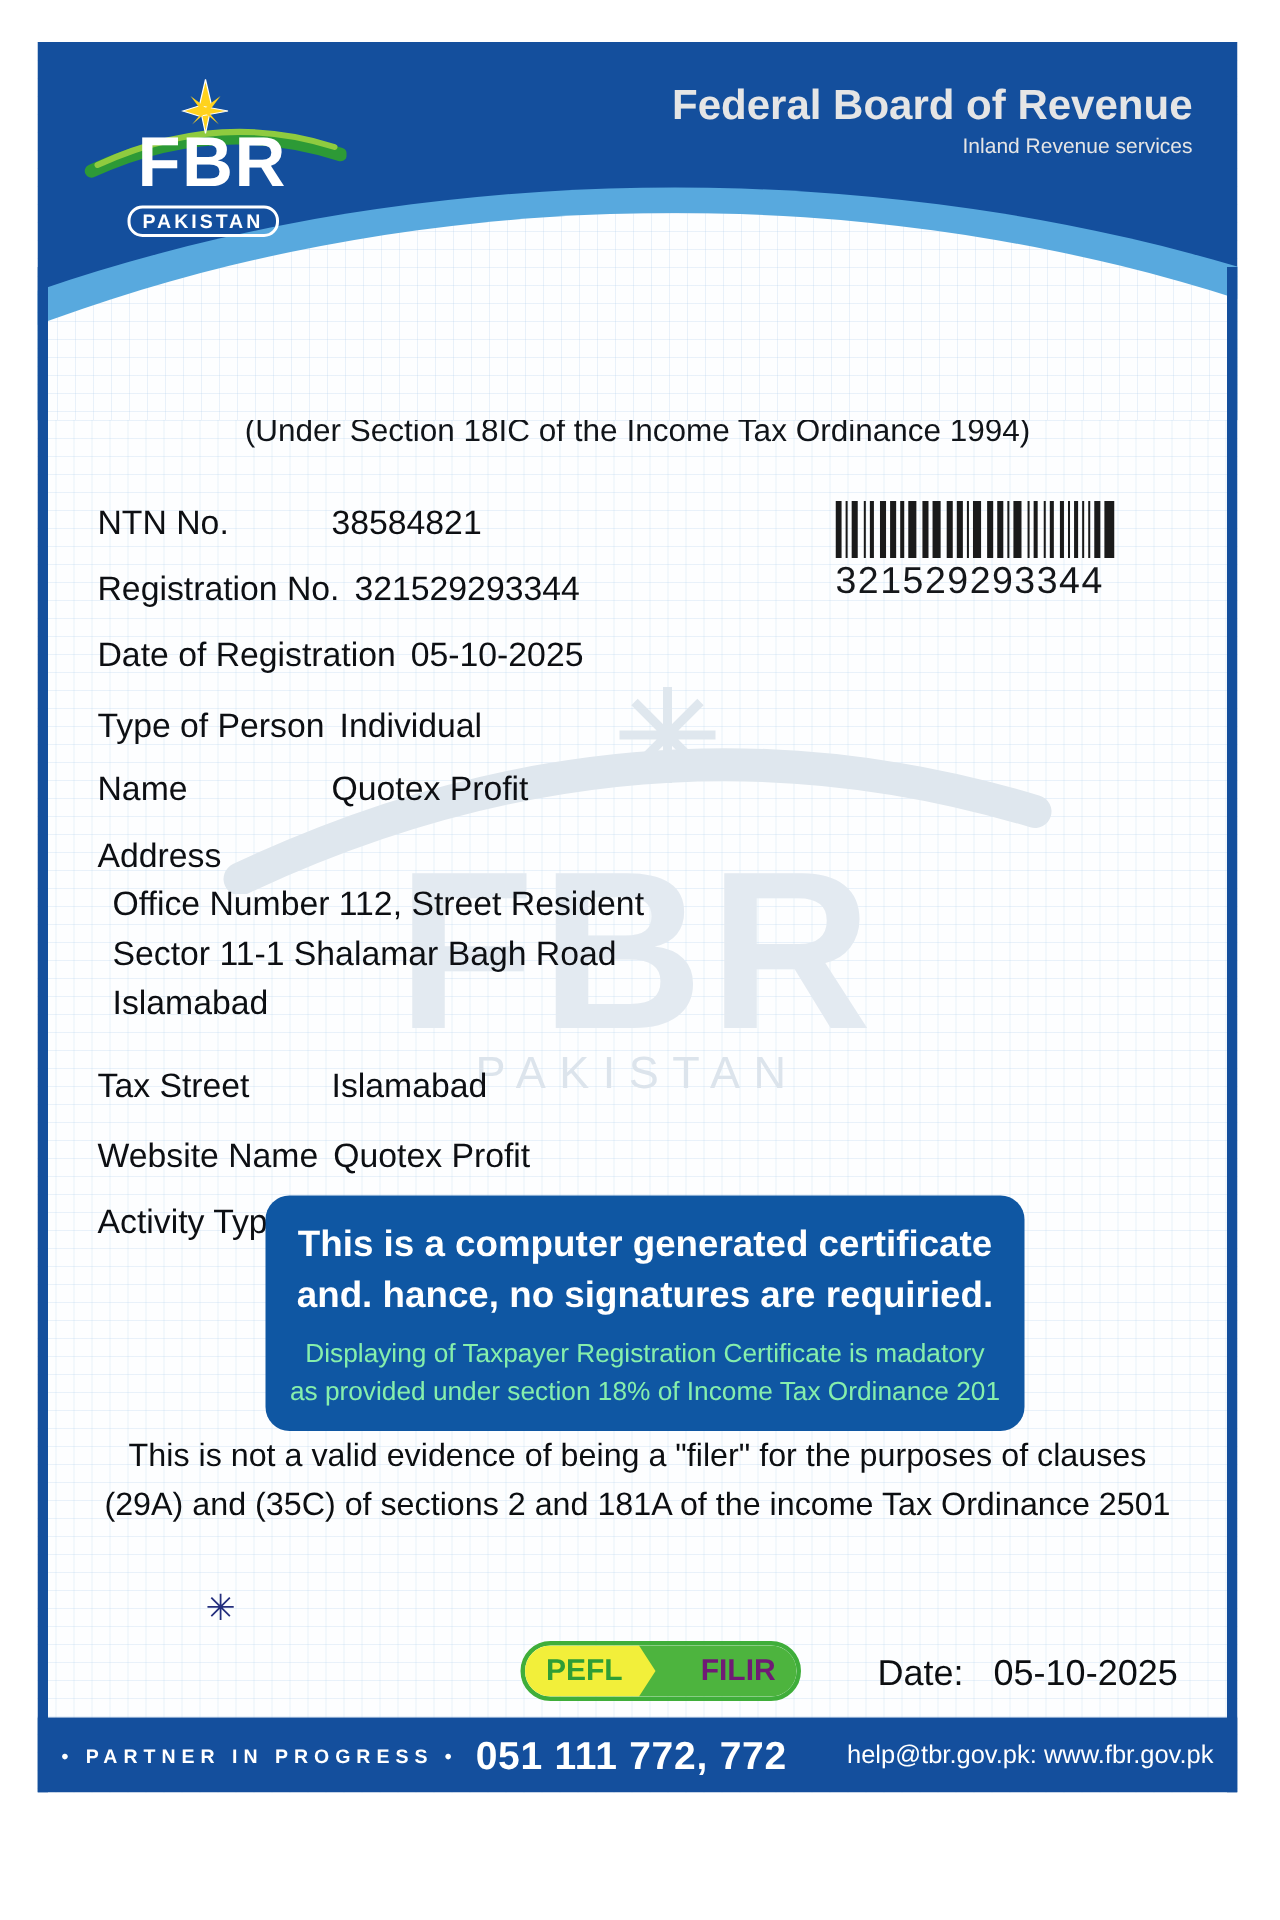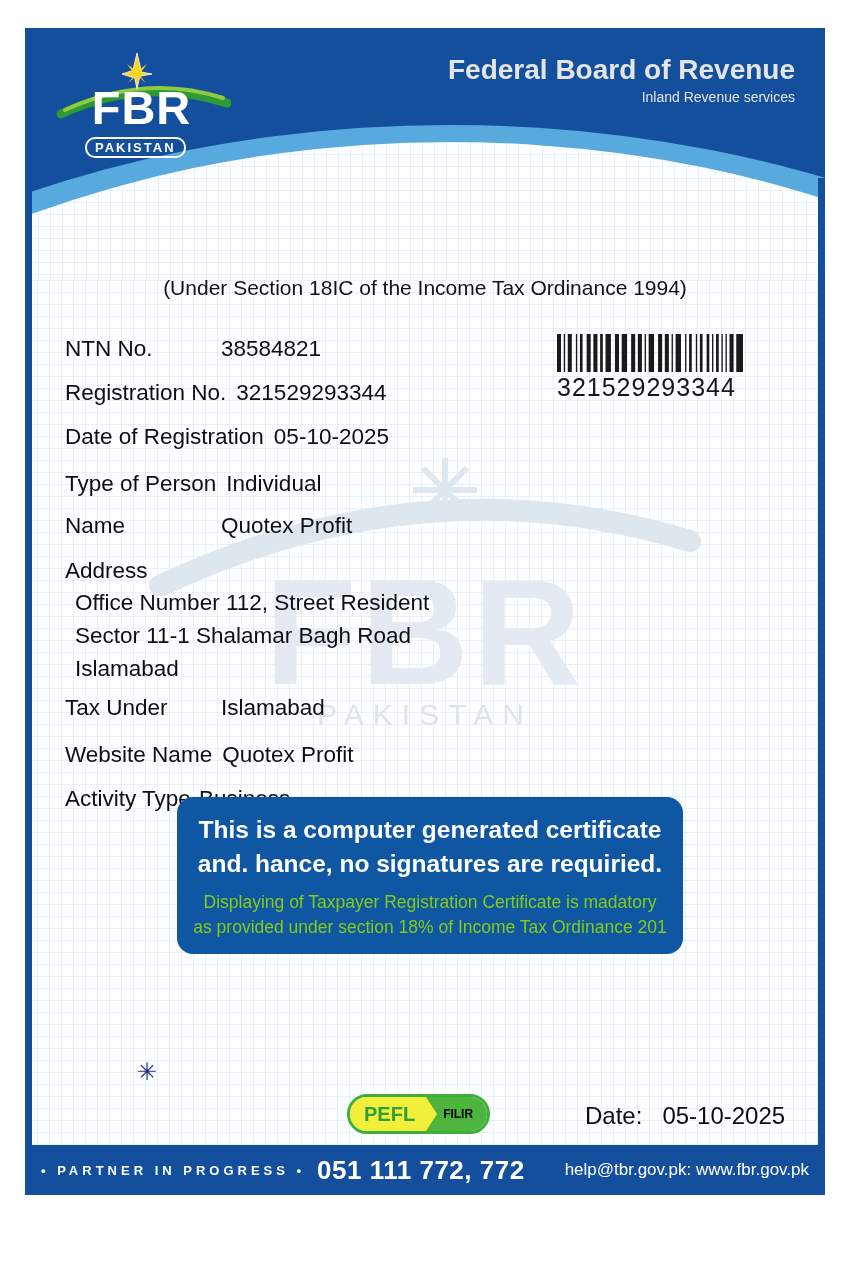--- a/index.html
+++ b/index.html
@@ -55,39 +55,39 @@
   .val-multi span{display:block;line-height:33px;}
 
   .barcode-block{position:absolute;left:532px;top:306px;width:200px;z-index:1;}
   .barcode-block svg{width:186px;height:38px;display:block;}
   .bc-num{font-size:25px;letter-spacing:1px;color:#15171a;margin-top:1px;}
 
   .notice{position:absolute;left:152px;top:769px;width:506px;z-index:1;box-sizing:border-box;
           background:var(--notice_blue,#0f57a3);color:#fff;border-radius:16px;
           text-align:center;padding:16px 8px 14px;}
   .notice-h{font-size:24.5px;font-weight:bold;line-height:34px;}
-  .notice-s{font-size:17.5px;line-height:25px;margin-top:9px;color:#84cc16;}
+  .notice-s{font-size:17.5px;line-height:25px;margin-top:9px;color:#86efac;}
 
   .disclaimer{position:absolute;left:20px;top:926px;width:760px;text-align:center;z-index:1;
               font-size:21.5px;line-height:33px;color:#0c0e11;}
 
   .iris{position:absolute;left:36px;top:1030px;width:150px;height:95px;z-index:1;
         color:var(--iris_navy,#232e7d);}
   .iris-text{font-family:"Liberation Serif",serif;font-style:italic;font-weight:bold;
              font-size:58px;line-height:86px;}
   .iris-star{position:absolute;left:76px;top:0px;font-size:24px;font-style:normal;}
 
   .badge{position:absolute;left:322px;top:1066px;z-index:1;display:flex;align-items:stretch;
          height:34px;border:3px solid #3fae3a;border-radius:20px;overflow:hidden;}
   .badge-left{background:var(--yellow,#f2ef3a);color:#2f9e35;font-weight:bold;font-size:20px;
               line-height:34px;padding:0 11px 0 14px;}
   .badge-right{background:var(--green,#4db43e);display:flex;align-items:center;}
   .chev{width:0;height:0;border-top:17px solid transparent;border-bottom:17px solid transparent;
         border-left:11px solid var(--yellow,#f2ef3a);}
-  .badge-right-text{color:#000000;font-weight:bold;font-size:12px;padding:0 14px 0 6px;}
+  .badge-right-text{color:#701a75;font-weight:bold;font-size:20px;padding:0 14px 0 6px;margin-left:24px;}
 
   .date-row{position:absolute;left:560px;top:1074px;z-index:1;font-size:24px;color:#0c0e11;}
   .date-row .dv{margin-left:20px;}
 
   .footer-bar{position:absolute;left:0;top:1117px;width:100%;height:50px;z-index:4;
               background:var(--header_blue,#144f9d);color:#fff;display:flex;align-items:center;
               padding:0 16px;box-sizing:border-box;}
   .slogan{font-size:13px;font-weight:bold;letter-spacing:4px;white-space:nowrap;}
   .phone{font-size:26px;font-weight:bold;margin-left:12px;letter-spacing:.5px;white-space:nowrap;}
   .contact{margin-left:auto;font-size:17px;white-space:nowrap;}
@@ -145,25 +145,25 @@
       </div>
       <div class="row gap-lg">
         <span class="lbl">Date of Registration</span><span class="val">05-10-2025</span>
       </div>
       <div class="row" style="margin-bottom:12px;">
         <span class="lbl">Type of Person</span><span class="val">Individual</span>
       </div>
       <div class="row" style="margin-bottom:15px;">
         <span class="lbl">Name</span><span class="val">Quotex Profit</span>
       </div>
-      <div class="row" style="margin-bottom:8px;">
+      <div class="row" style="margin-bottom:24px;">
         <span class="lbl">Address</span><span class="val val-multi"><span>Office Number 112, Street Resident</span><span>Sector 11-1 Shalamar Bagh Road</span><span>Islamabad</span></span>
       </div>
       <div class="row gap-lg">
-        <span class="lbl">Tax Under</span><span class="val">Islamabad</span>
+        <span class="lbl">Tax Street</span><span class="val">Islamabad</span>
       </div>
       <div class="row">
         <span class="lbl">Website Name</span><span class="val">Quotex Profit</span>
       </div>
       <div class="row inline">
         <span class="lbl">Activity Type</span><span class="val">Business</span>
       </div>
     </div>
 
     <div class="barcode-block">
@@ -208,20 +208,24 @@
       <div class="notice-h">
         <div>This is a computer generated certificate</div>
         <div>and. hance, no signatures are requiried.</div>
       </div>
       <div class="notice-s">
         <div>Displaying of Taxpayer Registration Certificate is madatory</div>
         <div>as provided under section 18% of Income Tax Ordinance 201</div>
       </div>
     </div>
 
+    <div class="disclaimer">
+      <div>This is not a valid evidence of being a "filer" for the purposes of clauses</div>
+      <div>(29A) and (35C) of sections 2 and 181A of the income Tax Ordinance 2501</div>
+    </div>
 
     <div class="iris">
       <span class="iris-star">✳</span>
     </div>
 
     <div class="badge">
       <span class="badge-left">PEFL</span>
       <span class="badge-right">
         <span class="chev"></span>
         <span class="badge-right-text">FILIR</span>

